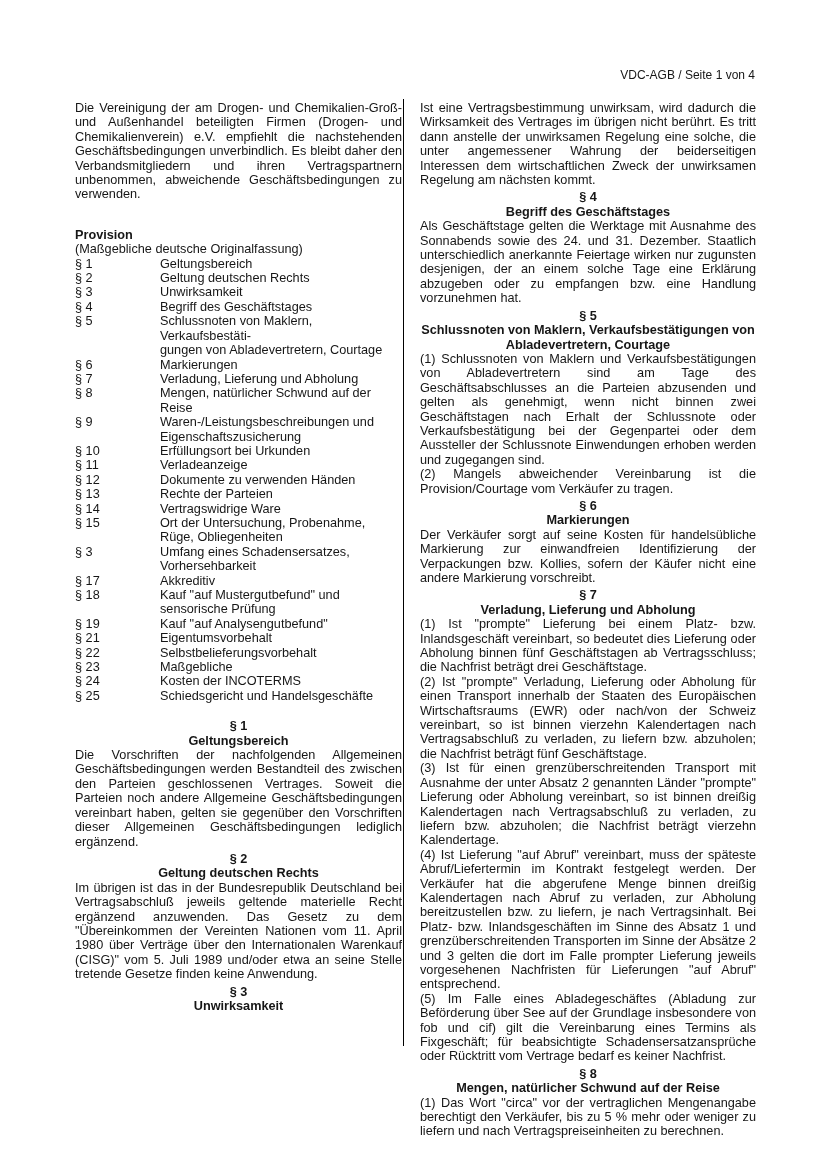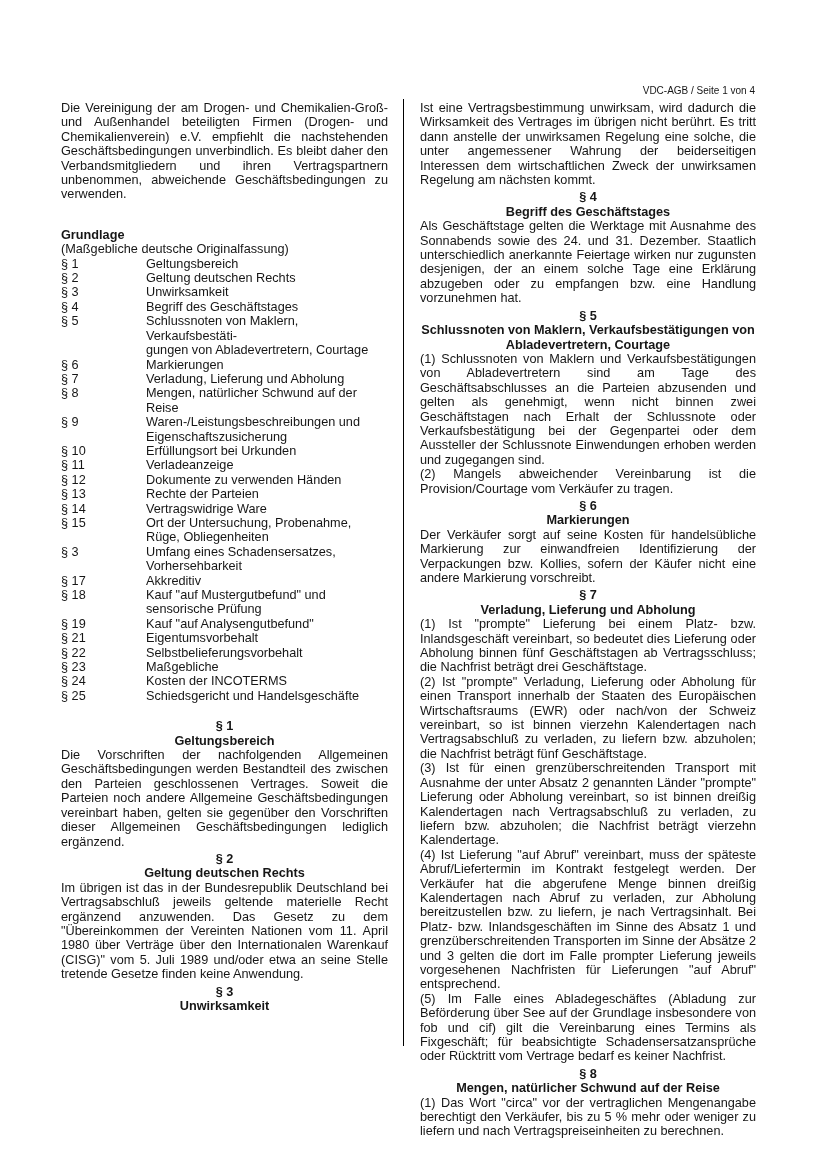--- a/index.html
+++ b/index.html
@@ -9,34 +9,34 @@
     height: 1169px;
     background: #ffffff;
     color: #161616;
     font-family: "Liberation Sans", sans-serif;
     font-size: 12.7px;
     line-height: 14.4px;
     overflow: hidden;
   }
   .header {
     position: absolute;
-    top: 84px;
+    top: 68px;
     right: 71px;
-    font-size: 10px;
+    font-size: 12px;
   }
   .divider {
     position: absolute;
     left: 403px;
     top: 99px;
     width: 1.4px;
     height: 947px;
     background: #000000;
   }
   .col { position: absolute; top: 101px; }
-  .col-left  { left: 61px;  width: 327px; }
+  .col-left  { left: 75px;  width: 327px; }
   .col-right { left: 420px; width: 336px; }
   p.just {
     margin: 0;
     text-align: justify;
     hyphens: auto;
     -webkit-hyphens: auto;
   }
   .bold { font-weight: bold; }
   .center-bold { text-align: center; font-weight: bold; }
   .gap { height: 13px; }
@@ -56,21 +56,21 @@
 
   <div class="col col-left">
 
     <p class="just">Die Vereinigung der am Drogen- und Chemikalien-Groß- und Außenhandel beteiligten Firmen (Drogen- und Chemikalienverein) e.V. empfiehlt die nachstehenden Geschäftsbedingungen unverbindlich. Es bleibt daher den Verbandsmitgliedern und ihren Vertragspartnern unbenommen, abweichende Geschäftsbedingungen zu verwenden.</p>
 
     <div class="gap"></div>
 
 
     <div class="gap"></div>
 
-    <div class="bold">Grundlage</div>
+    <div class="bold">Provision</div>
     <div>(Maßgebliche deutsche Originalfassung)</div>
 
     <div>
       <div class="toc-row">
           <span class="toc-num">§ 1</span>
           <span class="toc-title">Geltungsbereich</span>
         </div>
       <div class="toc-row">
           <span class="toc-num">§ 2</span>
           <span class="toc-title">Geltung deutschen Rechts</span>

